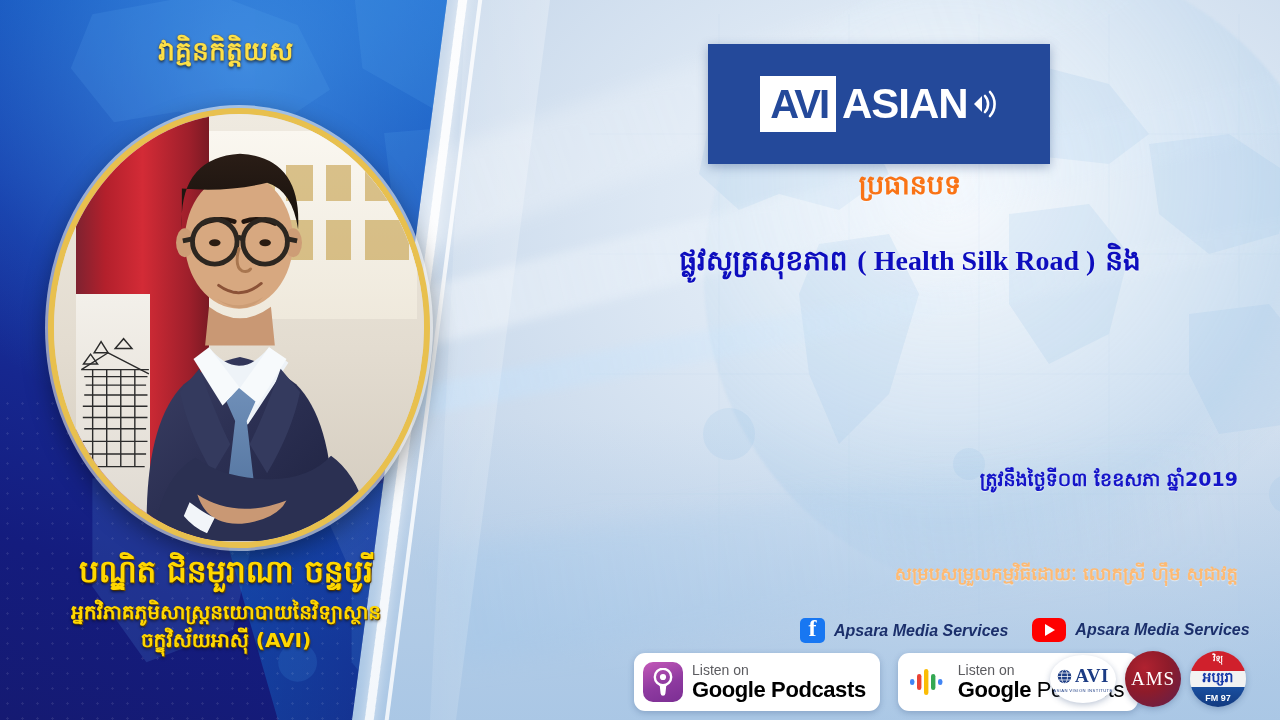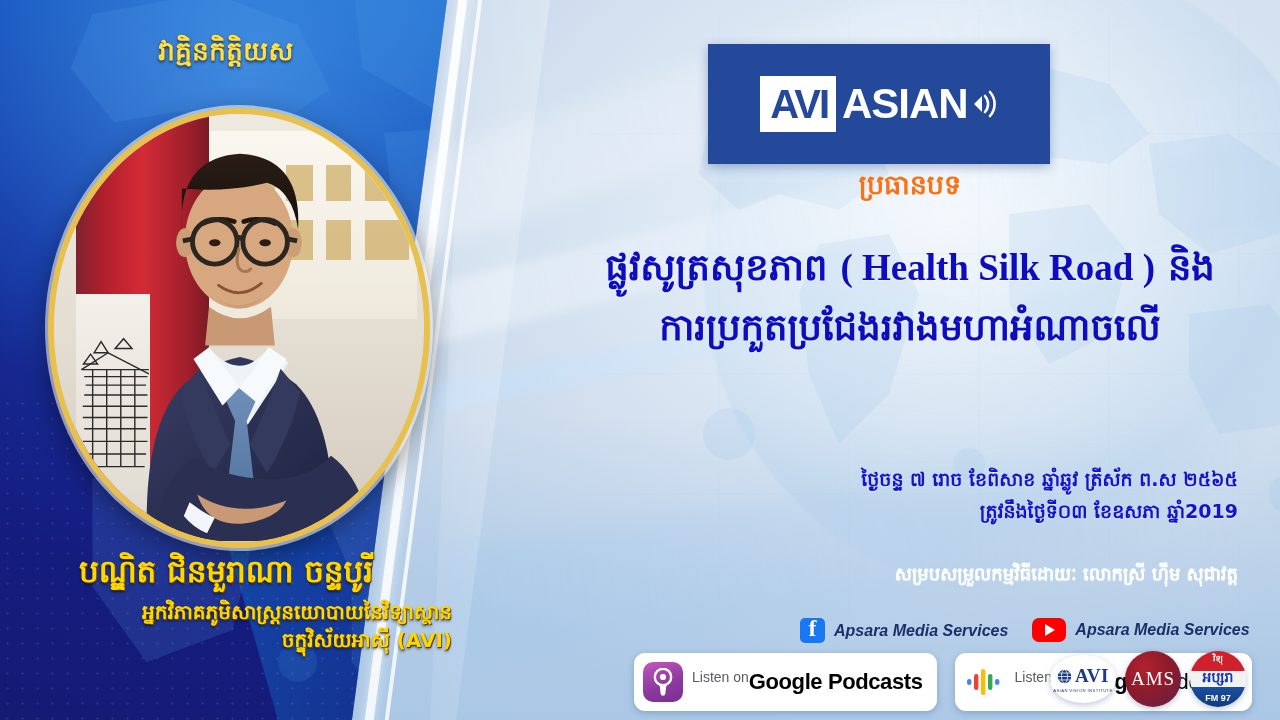--- a/index.html
+++ b/index.html
@@ -143,21 +143,21 @@
     opacity:.85;
   }
   .person{ position:absolute; left:0; top:0; width:100%; height:100%; }
 
   .speaker-name{
     position:absolute; left:0; top:553px; width:452px; text-align:center;
     color:#FFD700; font-size:31px; font-weight:bold; line-height:1.22;
     text-shadow:0 2px 3px rgba(0,0,0,.6), 1px 1px 0 #8a5c00;
   }
   .speaker-role{
-    position:absolute; left:0; top:598px; width:452px; text-align:right;
+    position:absolute; left:0; top:598px; width:452px; text-align:center;
     color:#FFD700; font-size:20px; font-weight:bold; line-height:1.42;
     text-shadow:0 2px 3px rgba(0,0,0,.6), 1px 1px 0 #8a5c00;
   }
 
   
   .logo-box{
     position:absolute; left:708px; top:44px; width:342px; height:120px;
     background:#24499a; display:flex; align-items:center; justify-content:center;
     box-shadow:0 3px 10px rgba(30,60,120,.35);
   }
@@ -178,34 +178,34 @@
   }
   .wave-ic{ margin-left:4px; display:flex; align-items:center; }
 
   .topic-label{
     position:absolute; left:560px; top:168px; width:700px; text-align:center;
     color:#f97316; font-size:27px; font-weight:bold;
     text-shadow:0 1px 1px rgba(255,255,255,.65);
   }
   .topic-title{
     position:absolute; left:552px; top:238px; width:716px; text-align:center;
-    color:#0d0dbe; font-size:37px; font-weight:bold; line-height:1.62;
+    color:#0d0dbe; font-size:28px; font-weight:bold; line-height:1.62;
     text-shadow:0 1px 1px rgba(255,255,255,.6);
   }
   .topic-title .lat{ font-family:"Liberation Serif", serif; font-weight:bold; }
 
   .date-block{
     position:absolute; left:560px; top:464px; width:700px; text-align:right;
     color:#1414c8; font-size:19px; font-weight:bold; line-height:1.68;
     padding-right:22px;
     text-shadow:0 1px 1px rgba(255,255,255,.55);
   }
   .host-line{
     position:absolute; left:560px; top:562px; width:700px; text-align:right;
-    color:#ffffff; font-size:18px; font-weight:bold; padding-right:22px;
+    color:#fdba74; font-size:18px; font-weight:bold; padding-right:22px;
     text-shadow:0 1px 1px rgba(255,255,255,.55);
   }
 
   
   .social-row{
     position:absolute; left:800px; top:618px; display:flex; align-items:flex-start; gap:24px;
   }
   .social-item{ display:flex; align-items:center; gap:9px; }
   .social-item .lbl{
     font-family:"Liberation Sans", sans-serif; font-style:italic; font-weight:bold;
@@ -221,21 +221,21 @@
     content:""; position:absolute; left:13px; top:6px;
     border-left:10px solid #fff; border-top:6px solid transparent; border-bottom:6px solid transparent;
   }
 
   
   .badges{ position:absolute; left:634px; top:653px; display:flex; align-items:center; gap:18px; }
   .badge{
     height:58px; background:#fff; border-radius:11px; display:flex; align-items:center;
     padding:0 14px 0 9px; gap:9px; box-shadow:0 2px 6px rgba(40,70,120,.28);
   }
-  .badge .txt{ display:flex; flex-direction:row; line-height:1.08; }
+  .badge .txt{ display:flex; flex-direction:column; line-height:1.08; }
   .badge .t1{ font-family:"Liberation Sans",sans-serif; font-size:14px; color:#5b5b5f; }
   .badge .t2{ font-family:"Liberation Sans",sans-serif; font-size:22px; color:#000; font-weight:bold; letter-spacing:-.4px;}
   .badge .t2 .light{ font-weight:normal; }
   .ap-ic{
     width:40px; height:40px; border-radius:10px;
     background:linear-gradient(160deg,#C459B8 0%,#8E3AA0 55%,#7B2E93 100%);
     display:flex; align-items:center; justify-content:center;
   }
   .gp-ic{ width:42px; height:34px; display:flex; align-items:center; justify-content:center; }
 
@@ -441,25 +441,23 @@
     <div class="underline"></div>
   </div>
 
   <div class="topic-label kh">ប្រធានបទ</div>
   <div class="topic-title kh">
     <div>
       <span>ផ្លូវសូត្រសុខភាព</span>
       <span class="lat">( Health Silk Road )</span>
       <span>និង</span>
     </div>
-    <div>ការប្រកួតប្រជែងរវាងមហាអំណាចលើ</div>
   </div>
 
   <div class="date-block kh">
-    <div>ថ្ងៃចន្ទ ៧ រោច ខែពិសាខ ឆ្នាំឆ្លូវ ត្រីស័ក ព.ស ២៥៦៥</div>
     <div>ត្រូវនឹងថ្ងៃទី០៣ ខែឧសភា ឆ្នាំ2019</div>
   </div>
 
   <div class="host-line kh">សម្របសម្រួលកម្មវិធីដោយៈ លោកស្រី ហ៊ឹម សុជាវត្ដ</div>
 
   <div class="social-row">
     <div class="social-item">
       <span class="fb-ic"></span>
       <span class="lbl">Apsara Media Services</span>
     </div>

